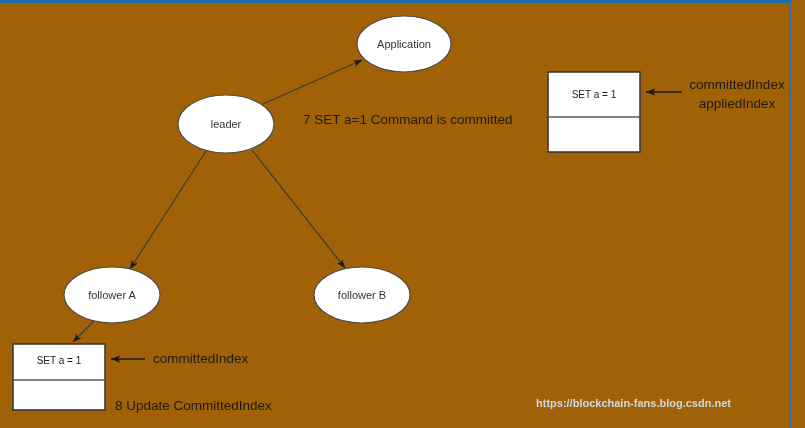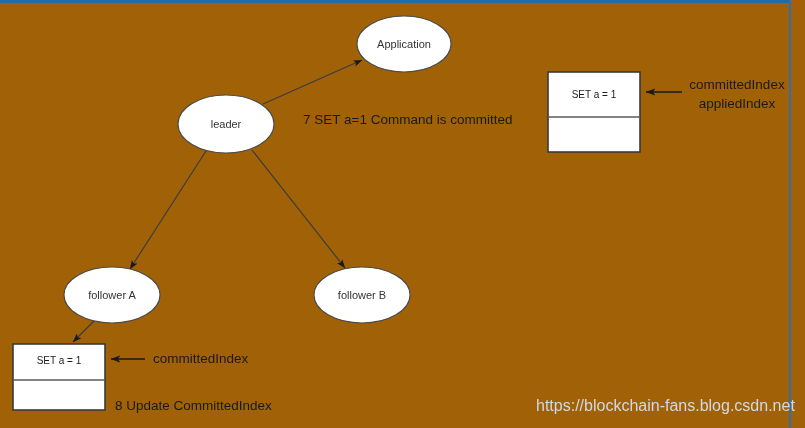--- a/index.html
+++ b/index.html
@@ -89,25 +89,26 @@
   .caption-text {
     font-size: 13.5px;
     fill: #1a1a1a;
     font-family: "Liberation Sans", sans-serif;
     dominant-baseline: middle;
   }
   .watermark {
     position: absolute;
     left: 536px;
     top: 397px;
-    font-size: 16px;
+    font-size: 11px;
     color: #cdd9e4;
     font-family: "Liberation Sans", sans-serif;
     white-space: nowrap;
     user-select: none;
+    font-weight: bold;
   }
 </style>
 </head>
 <body>
 
 <div id="canvas">
 
   <div id="frame-top"></div>
   <div id="frame-right"></div>
 

